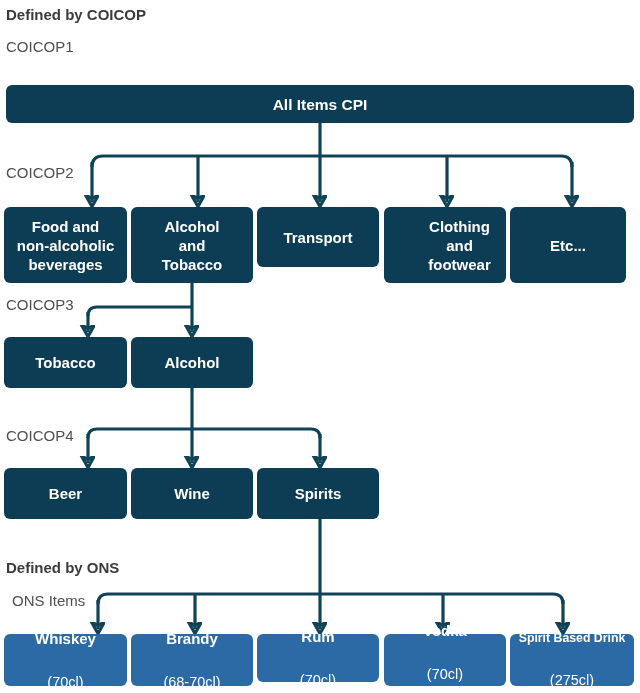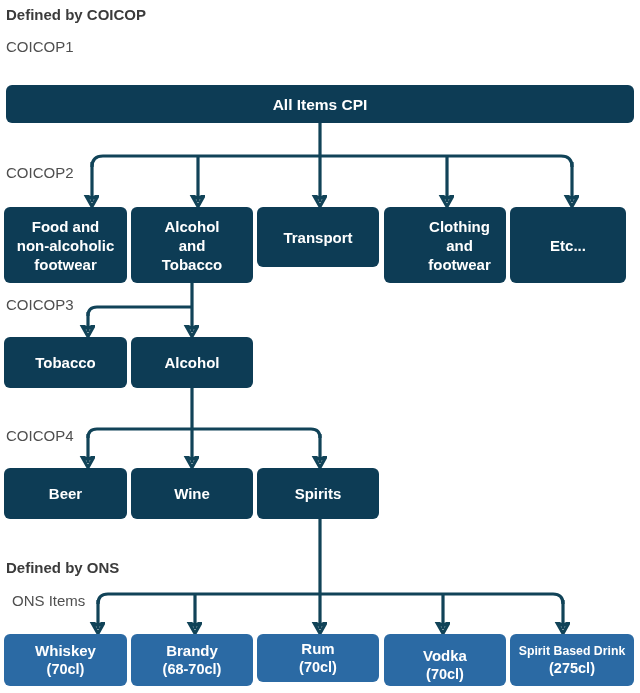--- a/index.html
+++ b/index.html
@@ -60,24 +60,24 @@
     color: var(--box-text);
     font-size: 15px;
     font-weight: 600;
     line-height: 19px;
     border-radius: 6px;
     white-space: pre-line;
     z-index: 2;
     padding: 2px;
   }
   .node.dark { background: var(--dark-box); }
-  .node.light { background: var(--light-box); }
+  .node.light { background: var(--light-box); gap: 25px; }
   .node.root { font-weight: 700; font-size: 15.5px; }
   .ons-name { font-size: 15px; font-weight: 600; line-height: 19px; }
-  .ons-size { font-size: 14.5px; font-weight: 700; line-height: 19px; }
+  .ons-size { font-size: 14.5px; font-weight: 400; line-height: 19px; }
   .ons-name.small { font-size: 12.3px; line-height: 16px; }
 </style>
 </head>
 <body>
 
 <div class="canvas">
 
   <svg class="connectors" viewBox="0 0 640 693" xmlns="http://www.w3.org/2000/svg">
     <defs>
       <marker id="arr" markerUnits="userSpaceOnUse" markerWidth="16" markerHeight="16" refX="7" refY="6.5" orient="auto">
@@ -122,21 +122,21 @@
   <div class="level-label" style="left:6px; top:164px;">COICOP2</div>
   <div class="level-label" style="left:6px; top:296px;">COICOP3</div>
   <div class="level-label" style="left:6px; top:427px;">COICOP4</div>
   <div class="heading" style="left:6px; top:559px;">Defined by ONS</div>
   <div class="level-label" style="left:12px; top:592px;">ONS Items</div>
 
   <div class="node dark root" style="left:6px; top:85px; width:628px; height:38px;">All Items CPI</div>
 
   <div class="node dark" style="left:4px; top:207px; width:123px; height:76px;">Food and
 non-alcoholic
-footwear</div>
+beverages</div>
   <div class="node dark" style="left:131px; top:207px; width:122px; height:76px;">Alcohol
 and
 Tobacco</div>
   <div class="node dark" style="left:257px; top:207px; width:122px; height:60px;">Transport</div>
   <div class="node dark" style="left:384px; top:207px; width:122px; height:76px;padding-left:31px;">Clothing and
 footwear</div>
   <div class="node dark" style="left:510px; top:207px; width:116px; height:76px;">Etc...</div>
 
   <div class="node dark" style="left:4px; top:337px; width:123px; height:51px;">Tobacco</div>
   <div class="node dark" style="left:131px; top:337px; width:122px; height:51px;">Alcohol</div>

